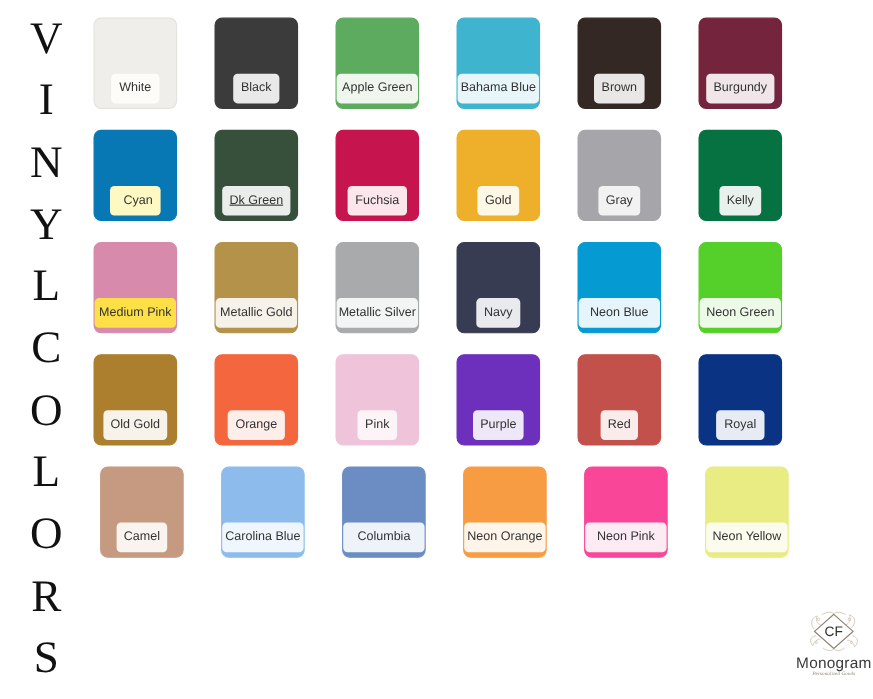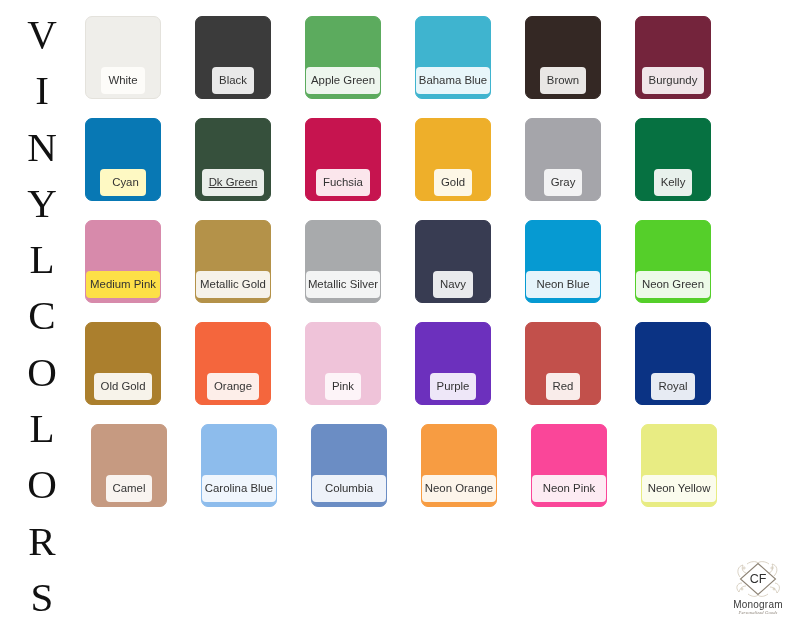--- a/index.html
+++ b/index.html
@@ -108,21 +108,21 @@
     justify-content: flex-end;
   }
   #logo-mark {
     position: relative;
     width: 52px;
     height: 44px;
   }
   #logo-mark svg { display: block; }
   #logo-name {
     font-family: "Liberation Sans", sans-serif;
-    font-size: 10px;
+    font-size: 14px;
     color: #3b3b3b;
     letter-spacing: 0.2px;
     margin-top: -2px;
     white-space: nowrap;
   }
   #logo-tag {
     font-family: "Liberation Serif", serif;
     font-style: italic;
     font-size: 4.6px;
     color: #8a8076;

